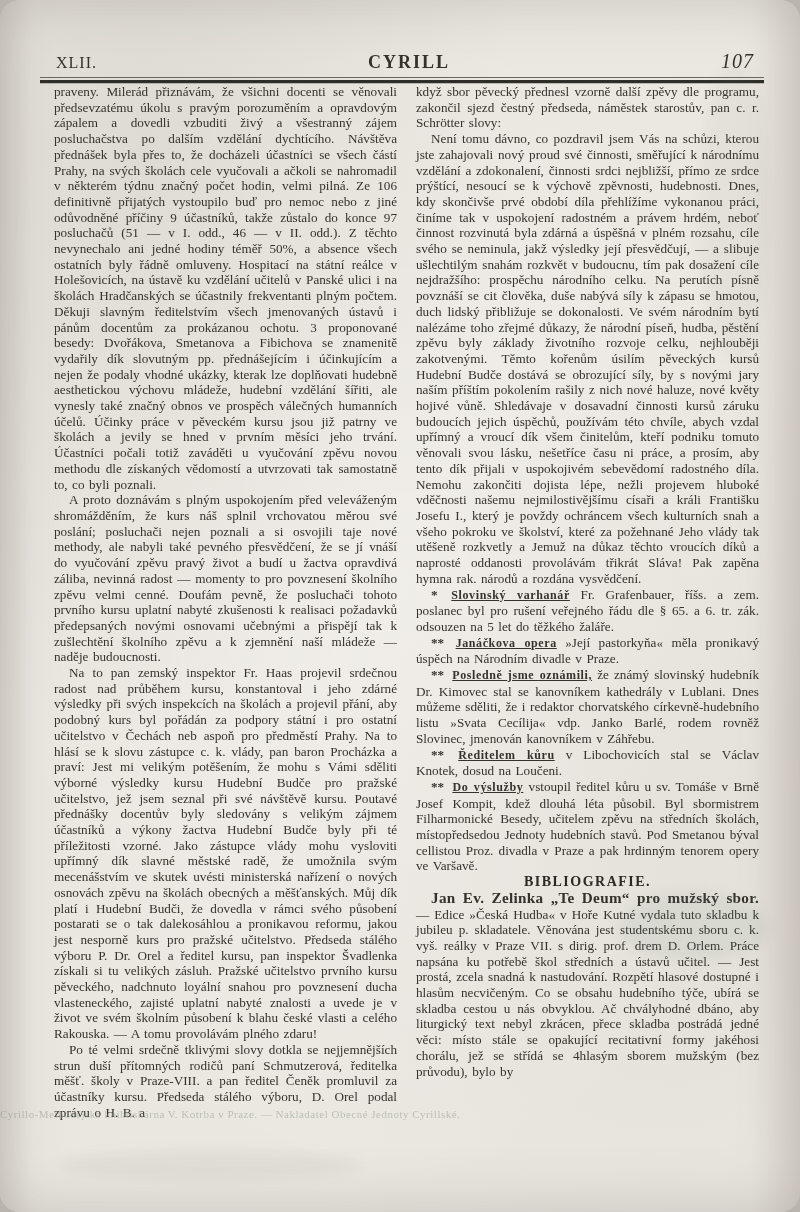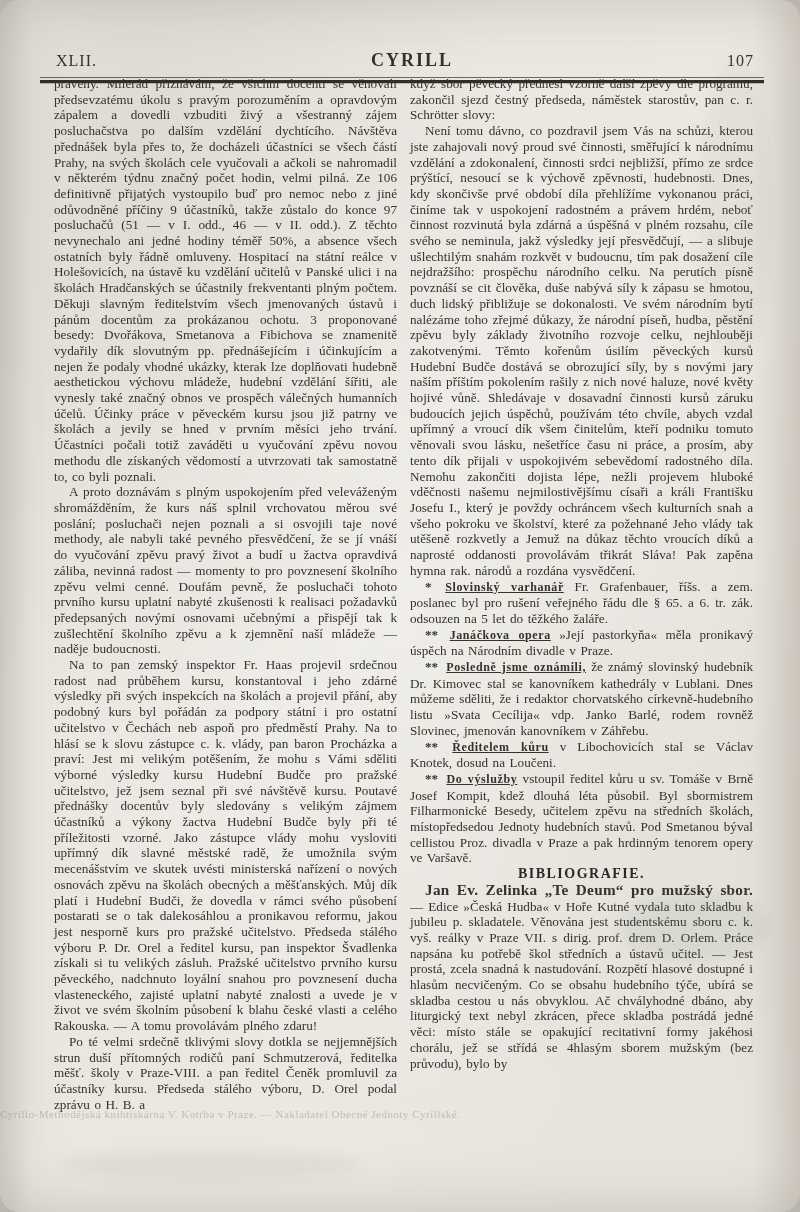--- a/index.html
+++ b/index.html
@@ -22,29 +22,29 @@
     color:#34322c;
     border-radius:20px;
   }
   
   .masthead{
     position:absolute;left:48px;right:40px;top:50px;
     display:flex;align-items:baseline;
   }
   .masthead .vol{font-size:16px;letter-spacing:1px;padding-left:8px;}
   .masthead .ttl{font-size:18px;font-weight:bold;letter-spacing:2px;}
-  .masthead .pg{font-size:16px;letter-spacing:1px;padding-right:6px;}
+  .masthead .pg{font-size:20px;letter-spacing:1px;padding-right:6px;font-style:italic;}
   .masthead .gap{flex:1;}
   .rules{position:absolute;left:40px;right:36px;top:77px;}
   .rule-thin{height:1px;background:#6b675e;}
   .rule-thick{height:3px;background:#2f2d28;margin-top:2px;box-shadow:0 1px 0 rgba(47,45,40,0.25);}
   
   .columns{
-    position:absolute;left:54px;top:76px;width:706px;
-    display:flex;gap:13px;
+    position:absolute;left:54px;top:84px;width:706px;
+    display:flex;gap:19px;
   }
   .col{width:343px;font-size:13.2px;line-height:15.7px;text-align:justify;word-spacing:1.2px;}
   .col p{margin:0;}
   p.indent{text-indent:15px;}
   .news .prefix{font-weight:bold;margin-right:3px;}
   .news .lead{font-weight:bold;font-size:12px;letter-spacing:0.6px;text-decoration:underline;}
   .bib .lead{font-weight:bold;font-size:15.2px;letter-spacing:0.3px;font-family:Liberation Serif, serif;}
   .section-heading{
     font-size:14px;font-weight:bold;text-align:center;
     letter-spacing:1.5px;margin:10px 0 6px 0;text-indent:0 !important;

